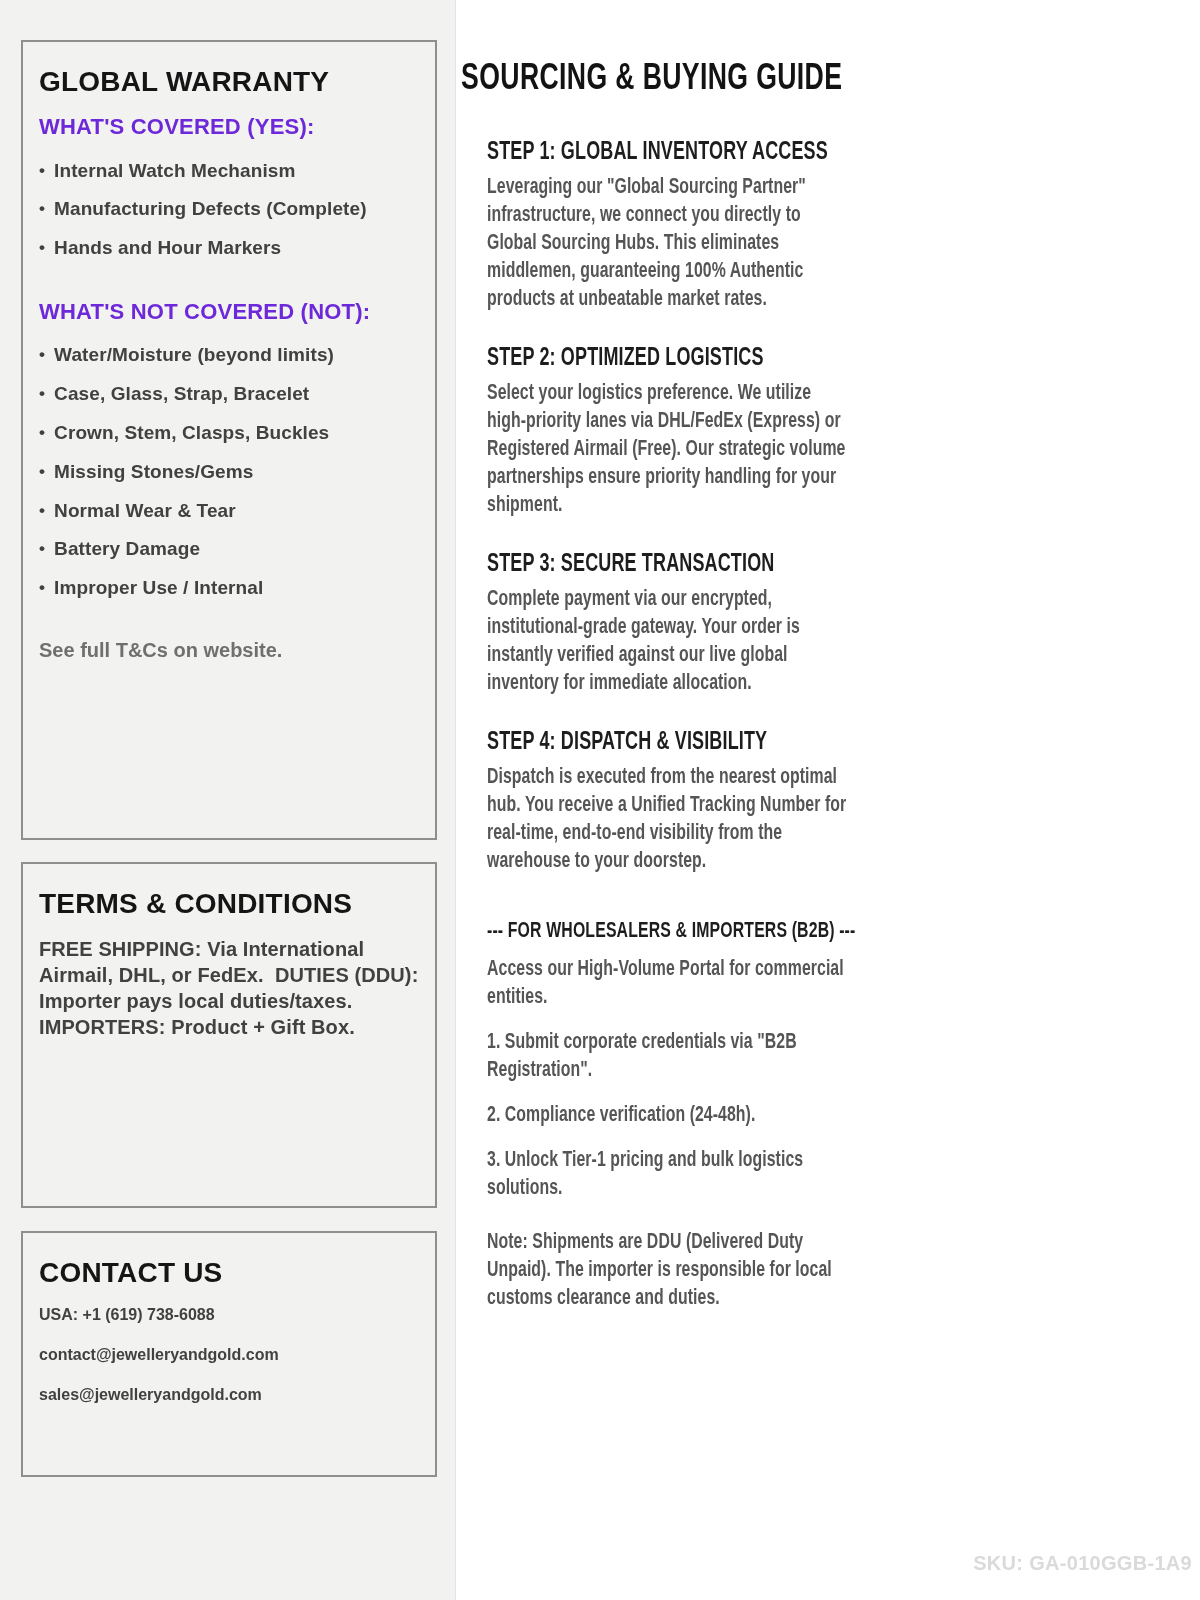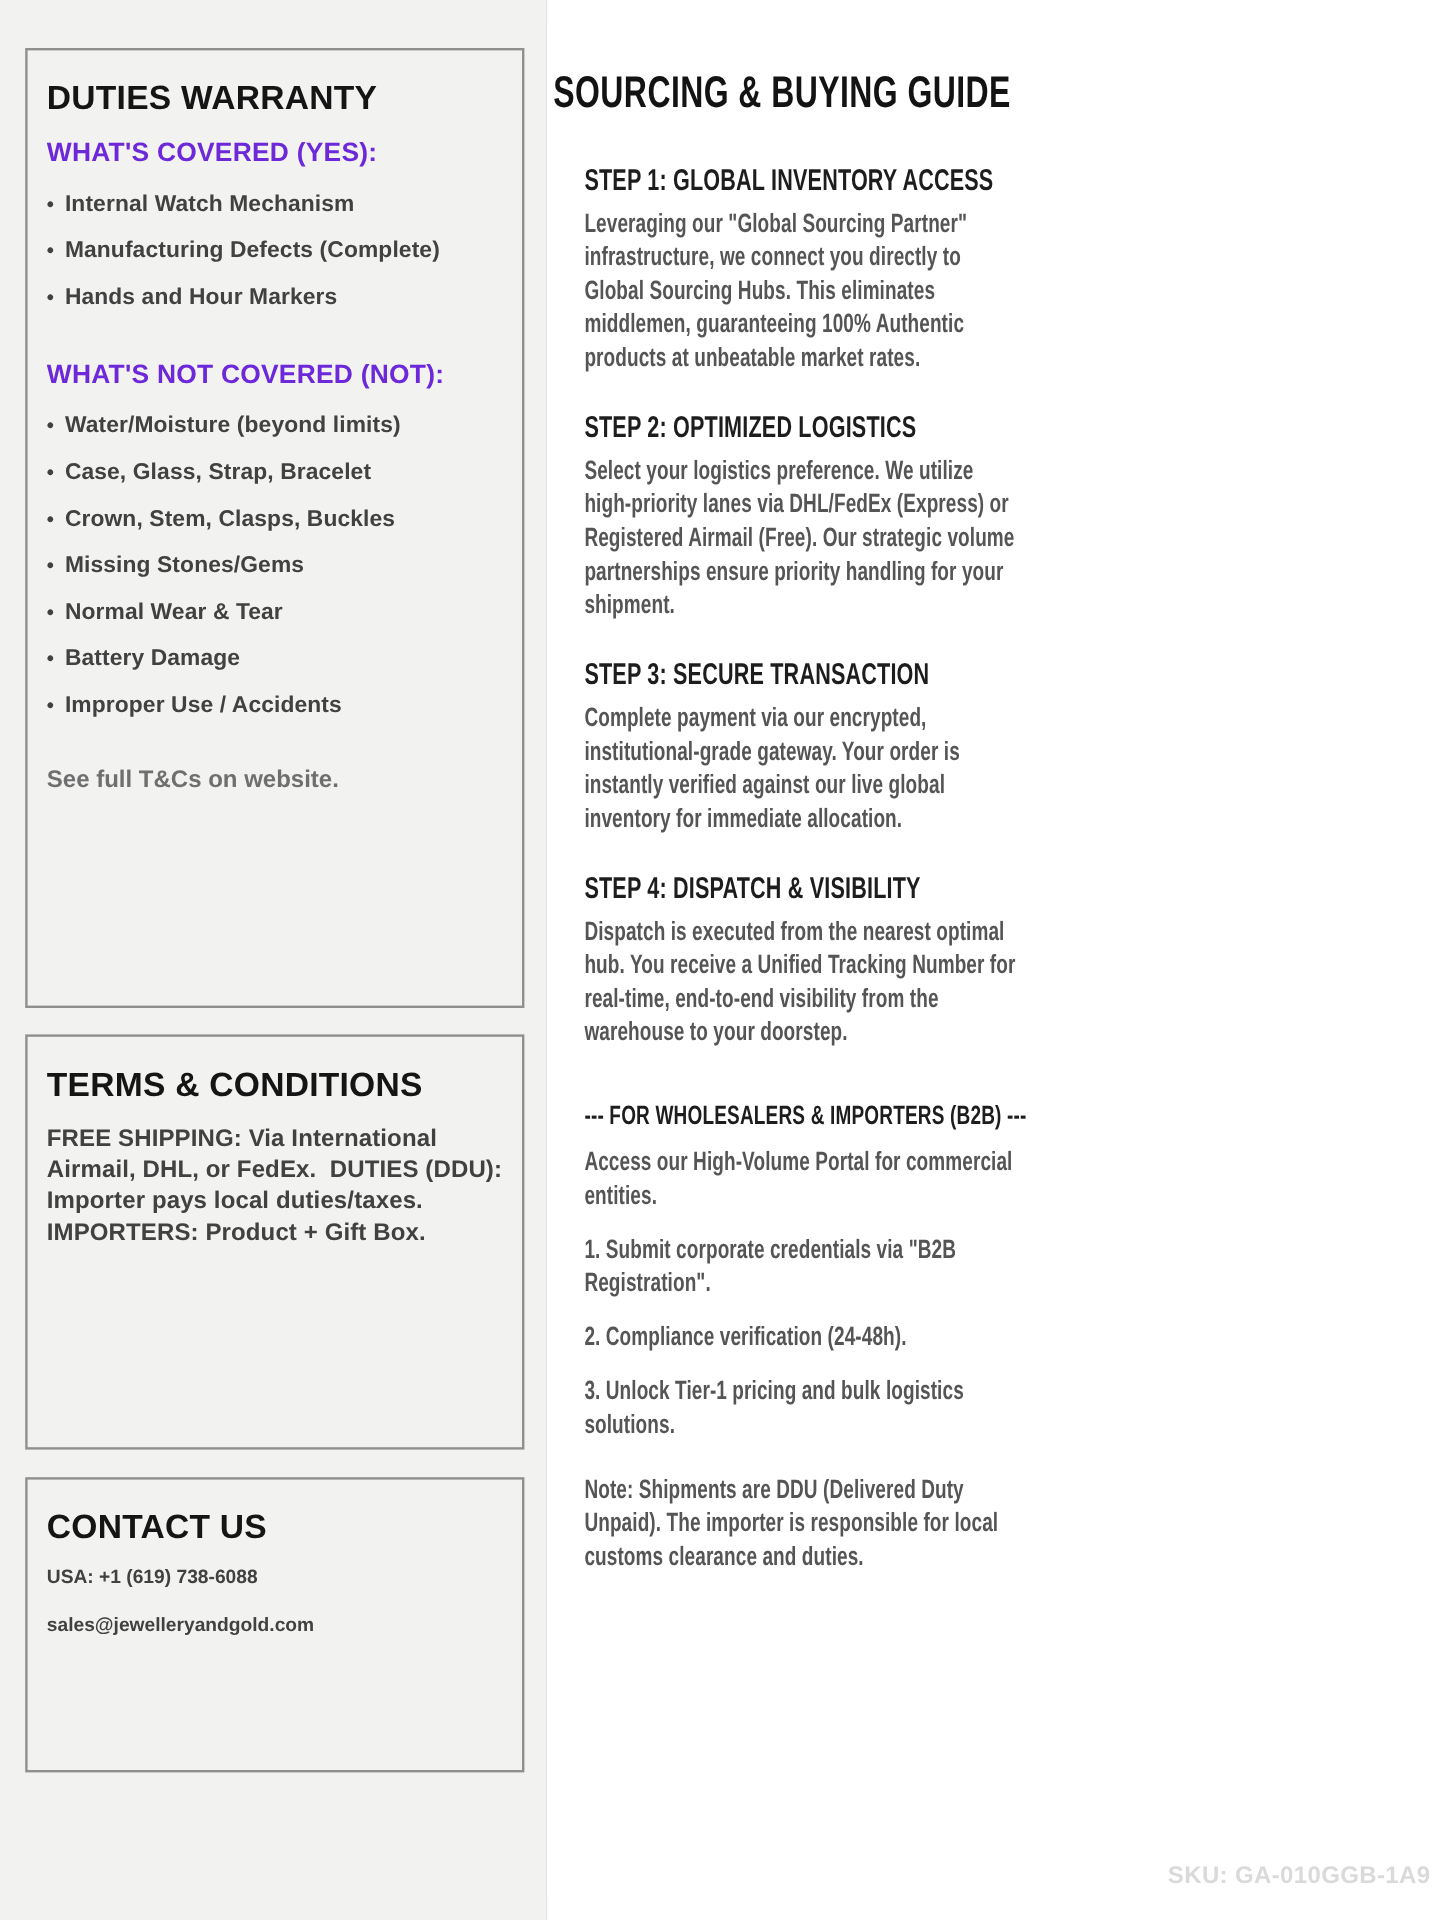--- a/index.html
+++ b/index.html
@@ -79,21 +79,21 @@
     position:absolute;right:8px;top:1552px;
     font-size:20px;font-weight:bold;color:#dadada;letter-spacing:.3px;
   }
 </style>
 </head>
 <body>
 
 <div class="sidebar">
 
   <div class="scard warranty">
-    <h2 class="sb-title">DUTIES WARRANTY</h2>
+    <h2 class="sb-title">GLOBAL WARRANTY</h2>
     <h3 class="sb-sub">WHAT'S COVERED (YES):</h3>
     <ul class="blist">
       <li>
           <span class="dot">•</span>
           <span>Internal Watch Mechanism</span>
         </li>
       <li>
           <span class="dot">•</span>
           <span>Manufacturing Defects (Complete)</span>
         </li>
@@ -123,34 +123,35 @@
       <li>
           <span class="dot">•</span>
           <span>Normal Wear &amp; Tear</span>
         </li>
       <li>
           <span class="dot">•</span>
           <span>Battery Damage</span>
         </li>
       <li>
           <span class="dot">•</span>
-          <span>Improper Use / Accidents</span>
+          <span>Improper Use / Internal</span>
         </li>
     </ul>
     <div class="sb-note">See full T&amp;Cs on website.</div>
   </div>
 
   <div class="scard terms">
     <h2 class="sb-title">TERMS &amp; CONDITIONS</h2>
     <p class="sb-par">FREE SHIPPING: Via International Airmail, DHL, or FedEx.  DUTIES (DDU): Importer pays local duties/taxes.  IMPORTERS: Product + Gift Box.</p>
   </div>
 
   <div class="scard contact">
     <h2 class="sb-title">CONTACT US</h2>
     <p class="contact-line">USA: +1 (619) 738-6088</p>
+    <p class="contact-line">contact@jewelleryandgold.com</p>
     <p class="contact-line">sales@jewelleryandgold.com</p>
   </div>
 
 </div>
 
 <div class="main">
   <div class="main-inner">
 
     <div class="m-title-wrap">
       <h1 class="m-title">SOURCING &amp; BUYING GUIDE</h1>

